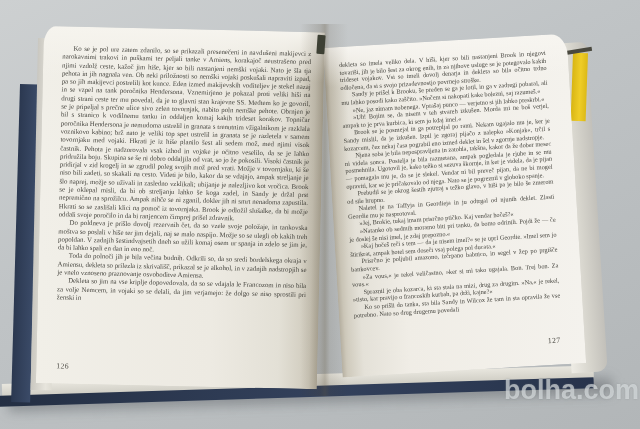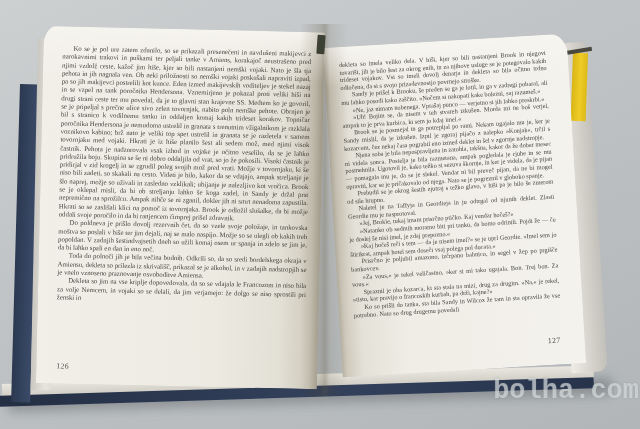--- a/index.html
+++ b/index.html
@@ -90,21 +90,21 @@
     pointer-events:none;
   }
   
   .bookmark-tip {
     position:absolute; left:317px; top:35px; width:8px; height:19px;
     background:#3d4034; transform:rotate(4deg); border-radius:1px;
   }
   
   .watermark {
     position:absolute; right:1px; bottom:23px;
-    font-family:Liberation Mono, monospace; font-weight:bold;
+    font-family:Liberation Sans, sans-serif; font-weight:bold;
     font-size:27px; letter-spacing:0;
     color:rgba(228,232,234,0.62);
     text-shadow:0 0 2px rgba(118,123,126,0.40);
     text-align:center;
   }
 </style>
 </head>
 <body>
 
 <div class="scene">

